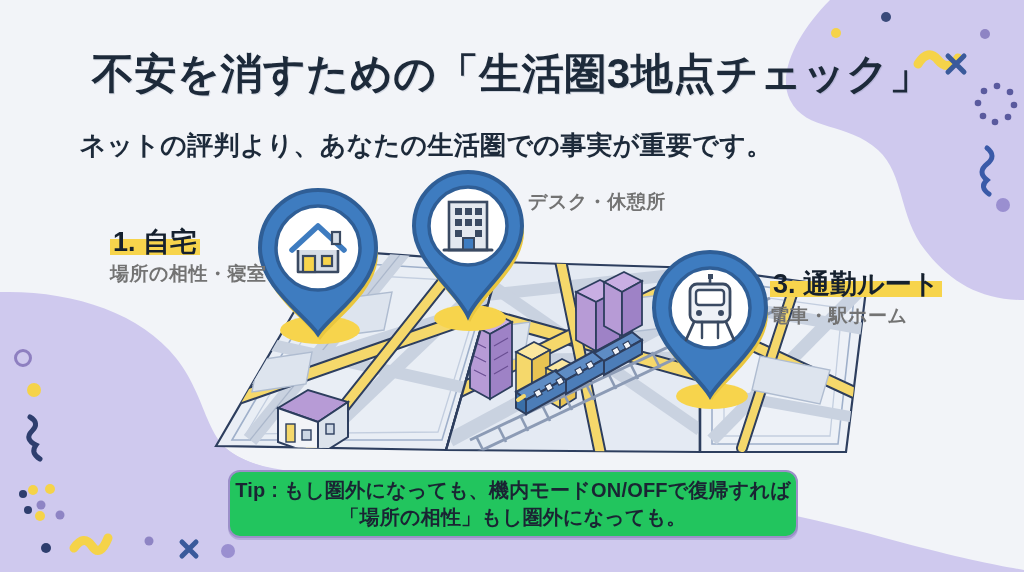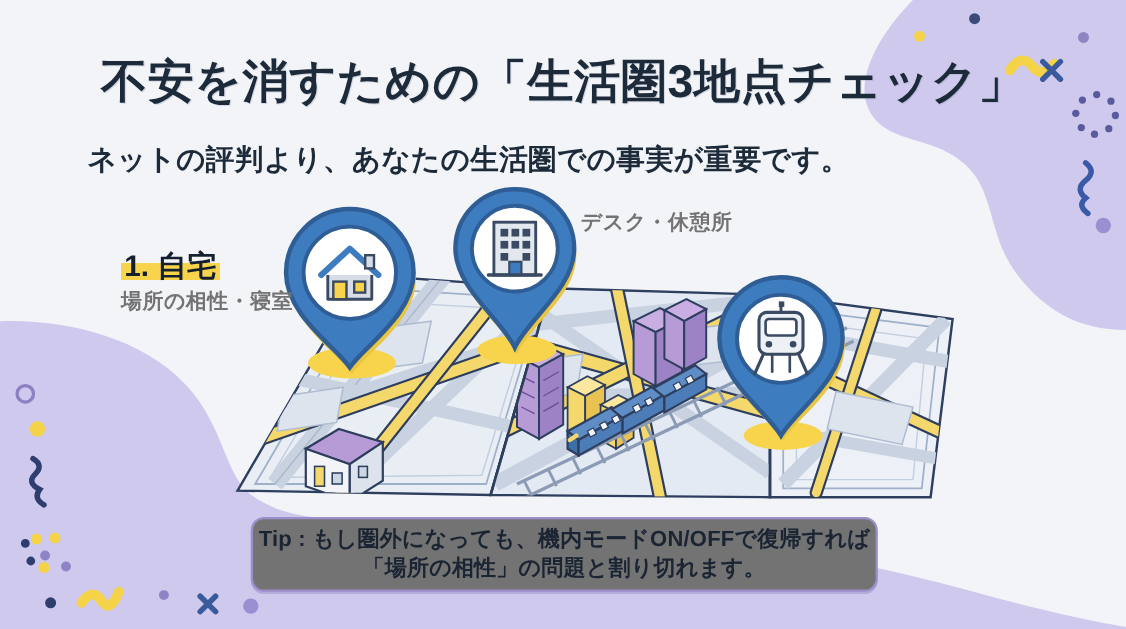--- a/index.html
+++ b/index.html
@@ -44,21 +44,21 @@
     white-space:nowrap; margin-top:5px; letter-spacing:0.5px;
   }
   #mk1 { left:110px; top:228px; text-align:left; }
   #mk2 { left:528px; top:184px; text-align:left; }
   #mk3 { left:770px; top:270px; text-align:left; }
 
   
   .tipbox {
     position:absolute; left:228px; top:470px;
     width:570px; height:68px;
-    background:#737373;
+    background:#22c55e;
     border:2.5px solid #9C8FC9;
     border-radius:12px;
     box-shadow:0 2px 0 rgba(130,115,180,.35);
     display:flex; flex-direction:column;
     align-items:center; justify-content:center;
   }
   .tipbox .ln {
     font-size:20px; font-weight:bold; color:#1A2433;
     line-height:1.35; white-space:nowrap; letter-spacing:0.2px;
   }
@@ -366,19 +366,23 @@
 
   <div class="mk" id="mk1">
     <div><span class="hl">1. 自宅</span></div>
     <div class="sub">場所の相性・寝室</div>
   </div>
 
   <div class="mk" id="mk2">
     <div class="sub">デスク・休憩所</div>
   </div>
 
+  <div class="mk" id="mk3">
+    <div><span class="hl">3. 通勤ルート</span></div>
+    <div class="sub">電車・駅ホーム</div>
+  </div>
 
   <div class="tipbox">
     <div class="ln">Tip : もし圏外になっても、機内モードON/OFFで復帰すれば</div>
-    <div class="ln">「場所の相性」の問題と割り切れます。</div>
+    <div class="ln">「場所の相性」もし圏外になっても。</div>
   </div>
 
 </div>
 
 </body></html>

